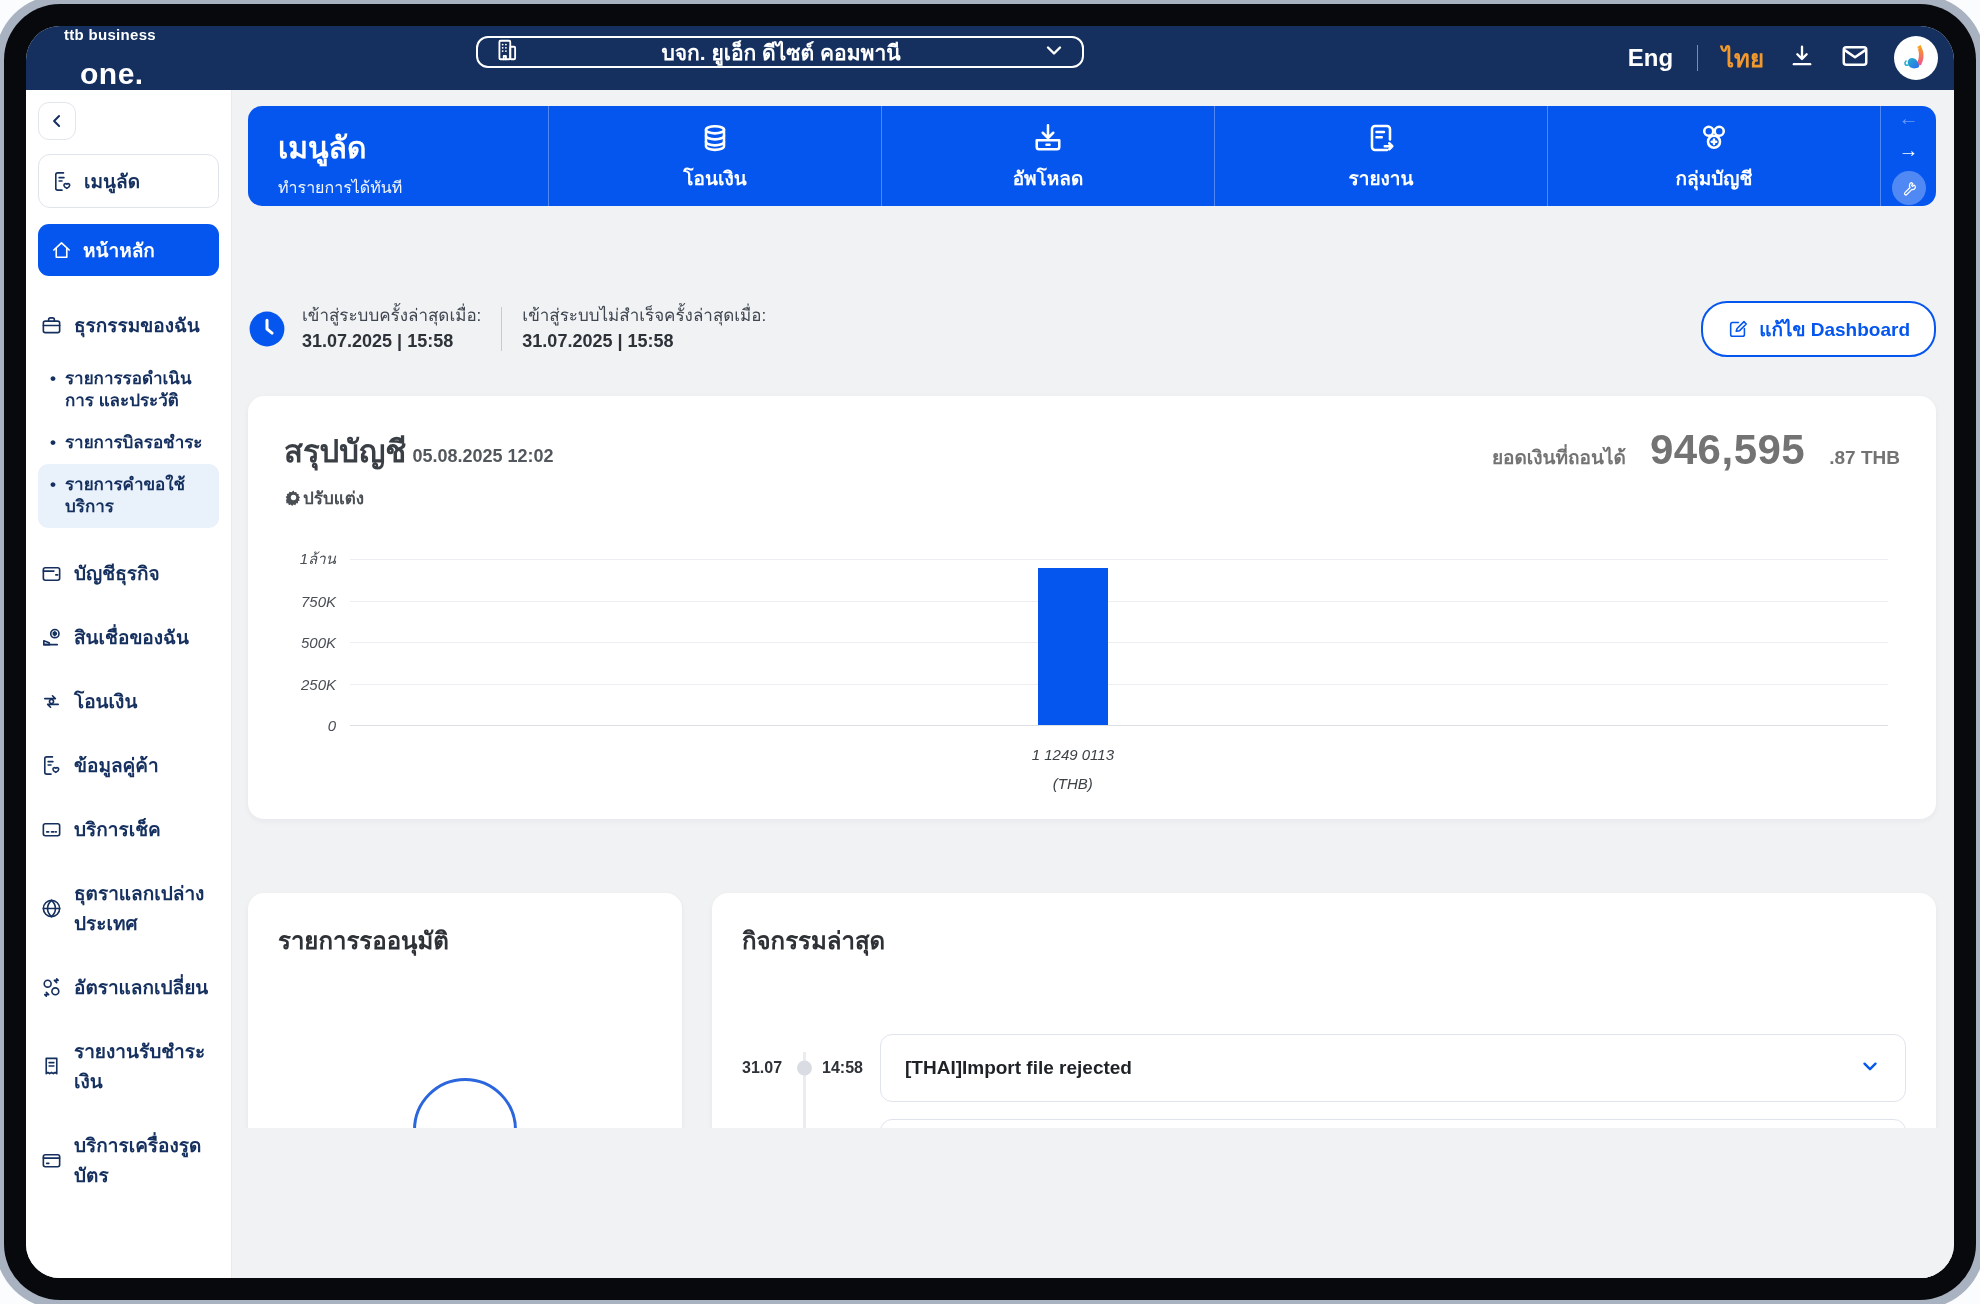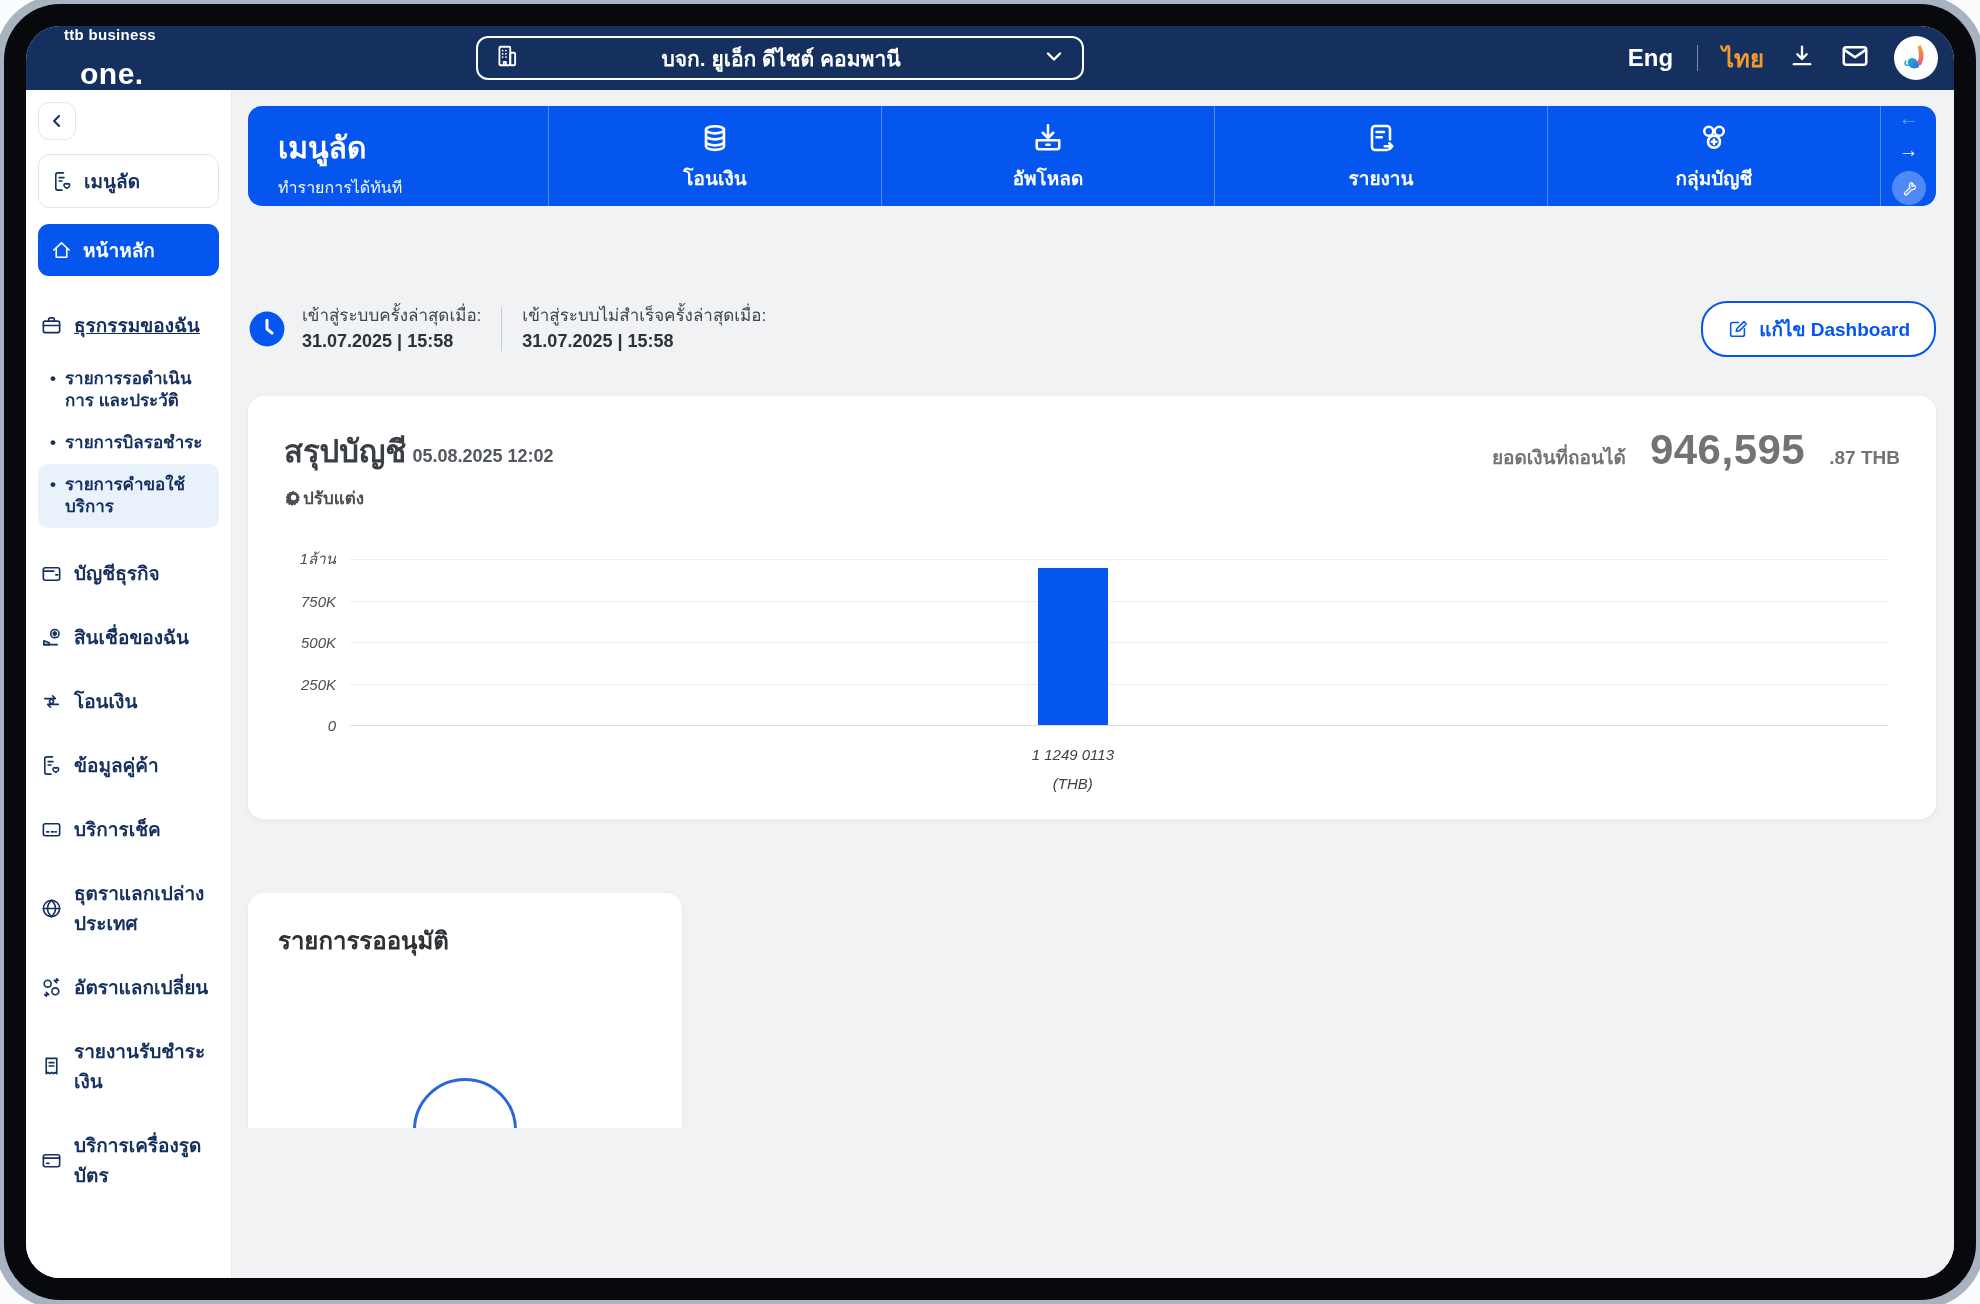--- a/index.html
+++ b/index.html
@@ -6,21 +6,21 @@
   *{box-sizing:border-box;font-family:"Liberation Sans","DejaVu Sans",sans-serif;}
   #stage{position:relative;width:1980px;height:1304px;overflow:hidden;}
   .frame{position:absolute;inset:4px;border-radius:56px;background:#07090d;box-shadow:0 0 0 9px #a9b2c0;}
   .app{position:absolute;inset:26px;border-radius:34px;background:#f1f2f4;overflow:hidden;display:flex;flex-direction:column;}
 
   
   .hdr{height:64px;background:var(--navy,#15305F);display:flex;align-items:center;position:relative;flex:0 0 auto;}
   .logo{margin-left:38px;color:#fff;line-height:1;}
   .logo .top{font-size:15px;font-weight:700;letter-spacing:.3px;}
   .logo .main{font-size:30px;font-weight:800;letter-spacing:.5px;margin-top:1px;}
-  .company{position:absolute;left:450px;top:10px;width:608px;height:44px;border:2px solid #fff;border-radius:12px;
+  .company{position:absolute;left:450px;top:10px;width:608px;height:32px;border:2px solid #fff;border-radius:12px;
     display:flex;align-items:center;color:#fff;padding:0 16px;cursor:pointer;}
   .company .txt{flex:1;text-align:center;font-size:21px;font-weight:600;}
   .hdr-right{margin-left:auto;display:flex;align-items:center;gap:24px;padding-right:16px;color:#fff;}
   .lang{font-size:24px;font-weight:600;cursor:pointer;}
   .lang.thai{color:var(--orange,#F2992E);}
   .vdiv{width:1px;height:26px;background:rgba(255,255,255,.45);}
   .avatar{width:44px;height:44px;border-radius:50%;background:#fff;display:flex;align-items:center;justify-content:center;cursor:pointer;}
   svg.icn{fill:none;stroke:currentColor;stroke-width:1.7;stroke-linecap:round;stroke-linejoin:round;}
 
   
@@ -183,21 +183,21 @@
         </div>
 
         <div class="sb-active">
           <svg class="icn" width="23" height="23" viewBox="0 0 24 24">
               <path d="M4 11.5L12 4l8 7.5"></path>
               <path d="M6.5 9.8V19h11V9.8"></path>
             </svg>
           <span>หน้าหลัก</span>
         </div>
 
-        <div class="sb-item" style="margin-top:22px;text-decoration:underline;">
+        <div class="sb-item" style="margin-top:22px;">
           <svg class="icn" width="23" height="23" viewBox="0 0 24 24">
               <rect x="3.5" y="7.5" width="17" height="12" rx="2"></rect>
               <path d="M9 7.5V6a2 2 0 0 1 2-2h2a2 2 0 0 1 2 2v1.5"></path>
               <path d="M3.5 12h17"></path>
             </svg>
           <span>ธุรกรรมของฉัน</span>
         </div>
 
         <div class="sb-sub" style="margin-top:6px;">
           <span class="blt">•</span>
@@ -405,19 +405,39 @@
             </div>
           </div>
         </div>
 
         <div class="bottomrow">
           <div class="card apprcard">
             <div class="card-title">รายการรออนุมัติ</div>
             <div class="donut"></div>
           </div>
 
+          <div class="card actcard">
+            <div class="card-title">กิจกรรมล่าสุด</div>
+            <div class="act-item">
+              <div class="act-date">31.07</div>
+              <div class="act-dotcol">
+                <div class="act-line"></div>
+                <div class="act-dot"></div>
+              </div>
+              <div class="act-time">14:58</div>
+              <div class="act-box">
+                <span class="act-text">[THAI]Import file rejected</span>
+                <span class="chev">
+                  <svg class="icn" width="22" height="22" viewBox="0 0 24 24" style="stroke-width:2.6">
+                      <path d="M6 9.5l6 6 6-6"></path>
+                    </svg>
+                </span>
+              </div>
+            </div>
+            <div class="act-box2"></div>
+          </div>
         </div>
 
         <div class="bottom-strip"></div>
       </div>
     </div>
   </div>
 </div>
 
 </body></html>

